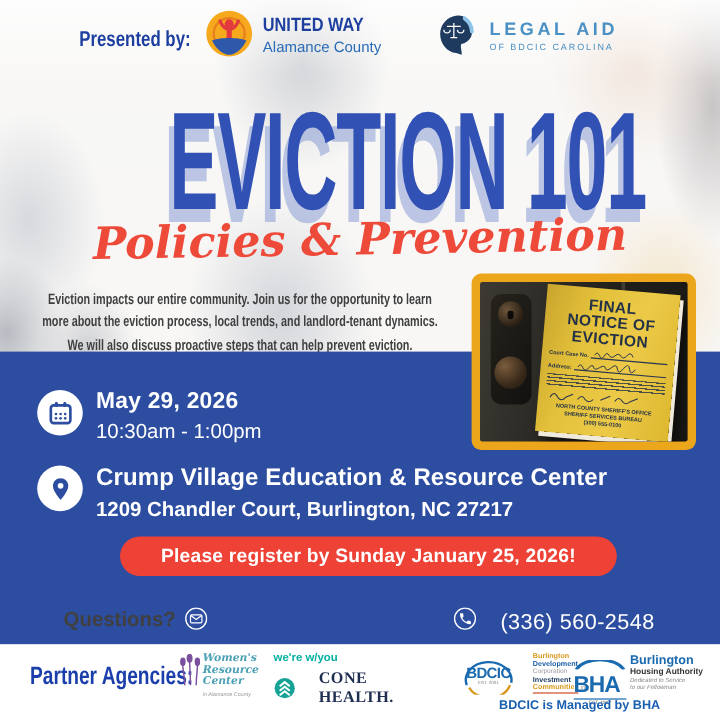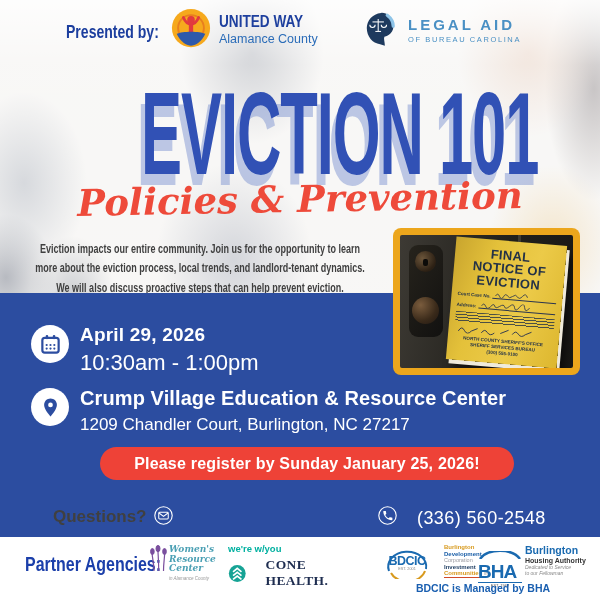--- a/index.html
+++ b/index.html
@@ -78,23 +78,23 @@
   .n-line svg { position:absolute; left:2px; bottom:0; }
   .n-para { margin-top:4px; height:11px;
     background:repeating-linear-gradient(to bottom, rgba(36,50,71,.8) 0 1px, transparent 1px 2.9px); }
   .n-sign { margin-top:2px; height:9px; display:flex; align-items:flex-end; }
   .n-footer { margin-top:2px; text-align:center; font-size:4.6px; font-weight:bold; line-height:1.3; }
   
   .icon-circle { position:absolute; width:38px; height:38px; border-radius:50%; background:#fff;
     display:flex; align-items:center; justify-content:center; z-index:2; }
   .row-text { position:absolute; z-index:2; color:#fff; }
   .dt1 { font-size:19px; font-weight:bold; letter-spacing:.2px; }
-  .dt2 { font-size:22px; margin-top:4px; }
+  .dt2 { font-size:17px; margin-top:4px; }
   .loc1 { font-size:20px; font-weight:bold; letter-spacing:.1px; }
-  .loc2 { font-size:17px; font-weight:normal; margin-top:5px; }
+  .loc2 { font-size:17px; font-weight:bold; margin-top:5px; }
   
   .register-pill { position:absolute; left:100px; top:447px; width:414px; height:33px; z-index:2;
     background:#ee4237; border-radius:17px; display:flex; align-items:center; justify-content:center;
     color:#fff; font-weight:bold; font-size:16px; letter-spacing:.2px; cursor:pointer; }
   
   .q-label { position:absolute; left:53px; top:507px; z-index:2; color:#404040; font-weight:bold; font-size:17px; }
   .q-icon { position:absolute; z-index:2; width:19px; height:19px; }
   .q-email { position:absolute; left:177px; top:509px; z-index:2; color:#fff; font-size:13.5px; letter-spacing:.3px; }
   .q-phone { position:absolute; left:401px; top:508px; z-index:2; color:#fff; font-size:18px; letter-spacing:.4px;margin-left:16px; }
   
@@ -159,21 +159,21 @@
       <g stroke="#fff" stroke-width="1.1" fill="none">
         <line x1="16" y1="8.5" x2="16" y2="21"></line>
         <line x1="10" y1="11.5" x2="22" y2="11.5"></line>
         <path d="M7.2 14.5 a2.8 2.8 0 0 0 5.6 0"></path>
         <path d="M19.2 14.5 a2.8 2.8 0 0 0 5.6 0"></path>
         <line x1="13" y1="21.5" x2="19" y2="21.5"></line>
       </g>
     </svg>
     <div>
       <div class="la-name">LEGAL AID</div>
-      <div class="la-region">OF BUREAU CAROLINA</div>
+      <div class="la-region">OF BDCIC CAROLINA</div>
     </div>
   </div>
 
   <div class="main-title">EVICTION 101</div>
   <div class="sub-title">Policies &amp; Prevention</div>
 
   <div class="desc-wrap">
     <div>Eviction impacts our entire community. Join us for the opportunity to learn</div>
     <div>more about the eviction process, local trends, and landlord-tenant dynamics.</div>
     <div>We will also discuss proactive steps that can help prevent eviction.</div>
@@ -234,21 +234,21 @@
         <circle cx="8" cy="12.5" r="1.15"></circle>
           <circle cx="12" cy="12.5" r="1.15"></circle>
           <circle cx="16" cy="12.5" r="1.15"></circle>
         <circle cx="8" cy="16.3" r="1.15"></circle>
           <circle cx="12" cy="16.3" r="1.15"></circle>
           <circle cx="16" cy="16.3" r="1.15"></circle>
       </g>
     </svg>
   </div>
   <div class="row-text" style="left:80px; top:324px;">
-    <div class="dt1">April 29, 2026</div>
+    <div class="dt1">May 29, 2026</div>
     <div class="dt2">10:30am - 1:00pm</div>
   </div>
 
   <div class="icon-circle" style="left:31px; top:388px;">
     <svg width="21" height="21" viewBox="0 0 24 24">
       <path d="M12 1.8 C7.9 1.8 4.7 5 4.7 9.1 c0 5.4 7.3 13.1 7.3 13.1 s7.3-7.7 7.3-13.1 C19.3 5 16.1 1.8 12 1.8 z" fill="#2c4da0"></path>
       <circle cx="12" cy="9" r="2.7" fill="#fff"></circle>
     </svg>
   </div>
   <div class="row-text" style="left:80px; top:387px;">

